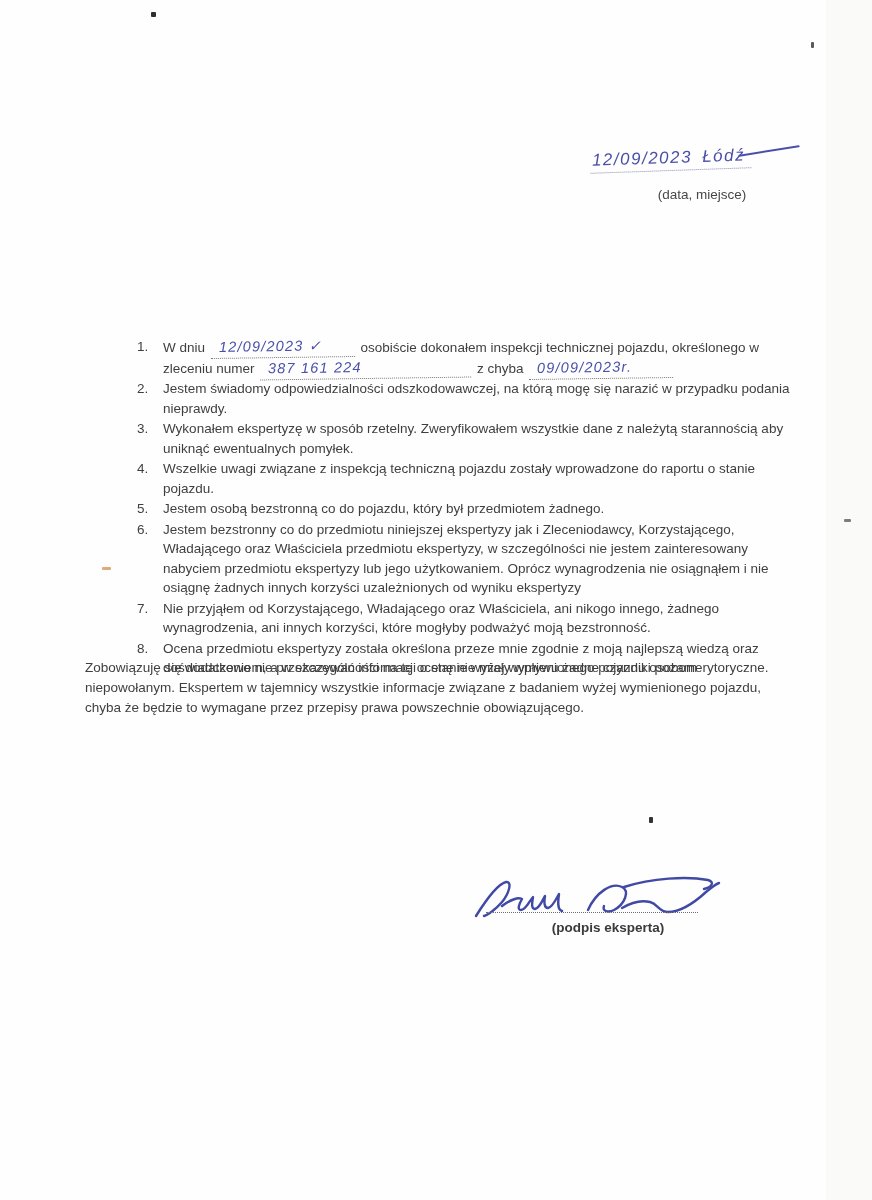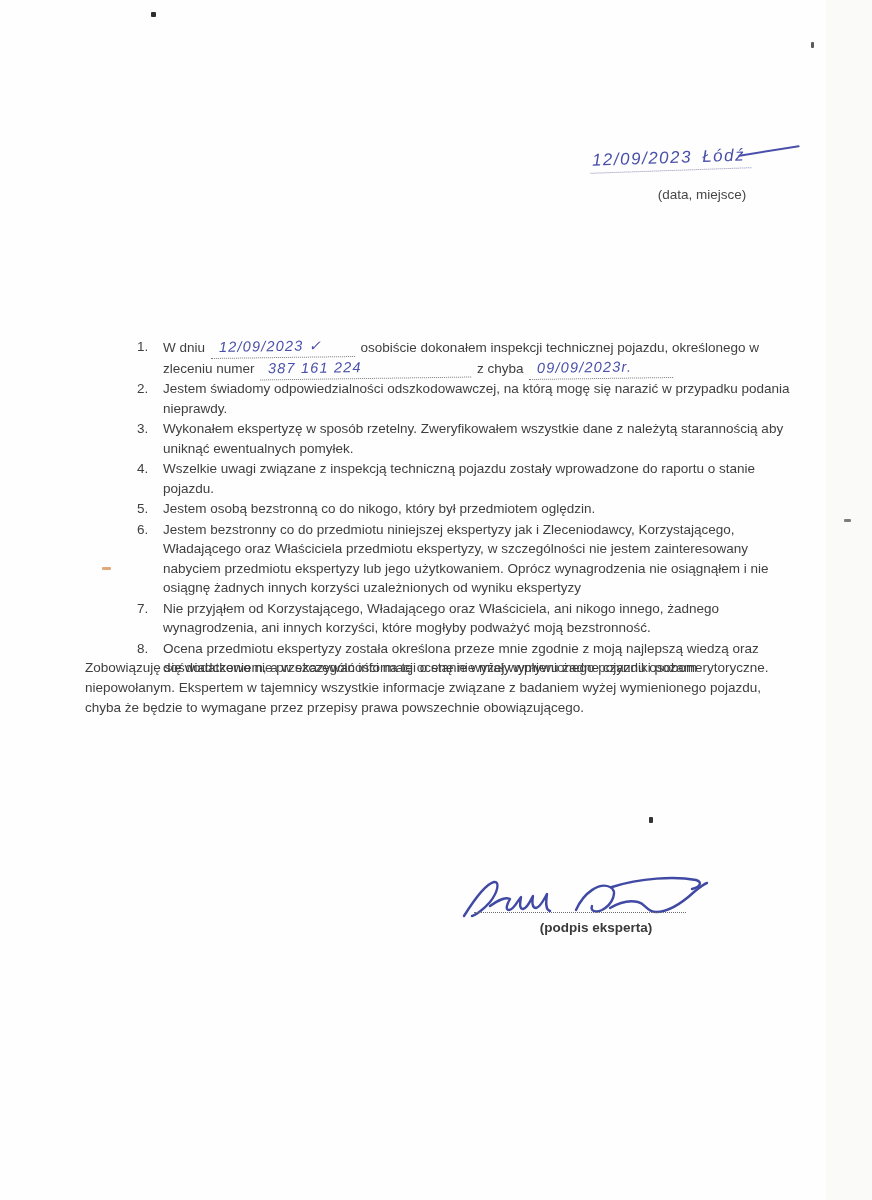--- a/index.html
+++ b/index.html
@@ -75,21 +75,21 @@
   .w-order { min-width: 195px; }
   .w-date2 { min-width: 128px; }
 
   
   .closing {
     position: absolute; top: 658px; left: 85px; width: 706px;
     font-size: 13.5px; line-height: 20px;
   }
 
   
-  .signature-block { position: absolute; top: 868px; left: 460px; width: 272px; height: 76px; }
+  .signature-block { position: absolute; top: 868px; left: 472px; width: 272px; height: 76px; }
   .sig-svg { position: absolute; left: 0; top: 2px; }
   .sig-dotline {
     position: absolute; top: 44px; left: 14px; width: 212px;
     border-bottom: 1.5px dotted #6e6e6e;
   }
   .sig-caption {
     position: absolute; top: 52px; left: 0; width: 100%;
     text-align: center; font-weight: bold; font-size: 13.5px; color: #3a3a3a;
   }
 
@@ -140,21 +140,21 @@
       <span class="txt">Wykonałem ekspertyzę w sposób rzetelny. Zweryfikowałem wszystkie dane z należytą starannością aby uniknąć ewentualnych pomyłek.</span>
     </div>
 
     <div class="li">
       <span class="num">4.</span>
       <span class="txt">Wszelkie uwagi związane z inspekcją techniczną pojazdu zostały wprowadzone do raportu o stanie pojazdu.</span>
     </div>
 
     <div class="li">
       <span class="num">5.</span>
-      <span class="txt">Jestem osobą bezstronną co do nikogo, który był przedmiotem oględzin.</span>
+      <span class="txt">Jestem osobą bezstronną co do pojazdu, który był przedmiotem żadnego.</span>
     </div>
 
     <div class="li">
       <span class="num">6.</span>
       <span class="txt">Jestem bezstronny co do przedmiotu niniejszej ekspertyzy jak i Zleceniodawcy, Korzystającego, Władającego oraz Właściciela przedmiotu ekspertyzy, w szczególności nie jestem zainteresowany nabyciem przedmiotu ekspertyzy lub jego użytkowaniem. Oprócz wynagrodzenia nie osiągnąłem i nie osiągnę żadnych innych korzyści uzależnionych od wyniku ekspertyzy</span>
     </div>
 
     <div class="li">
       <span class="num">7.</span>
       <span class="txt">Nie przyjąłem od Korzystającego, Władającego oraz Właściciela, ani nikogo innego, żadnego wynagrodzenia, ani innych korzyści, które mogłyby podważyć moją bezstronność.</span>

